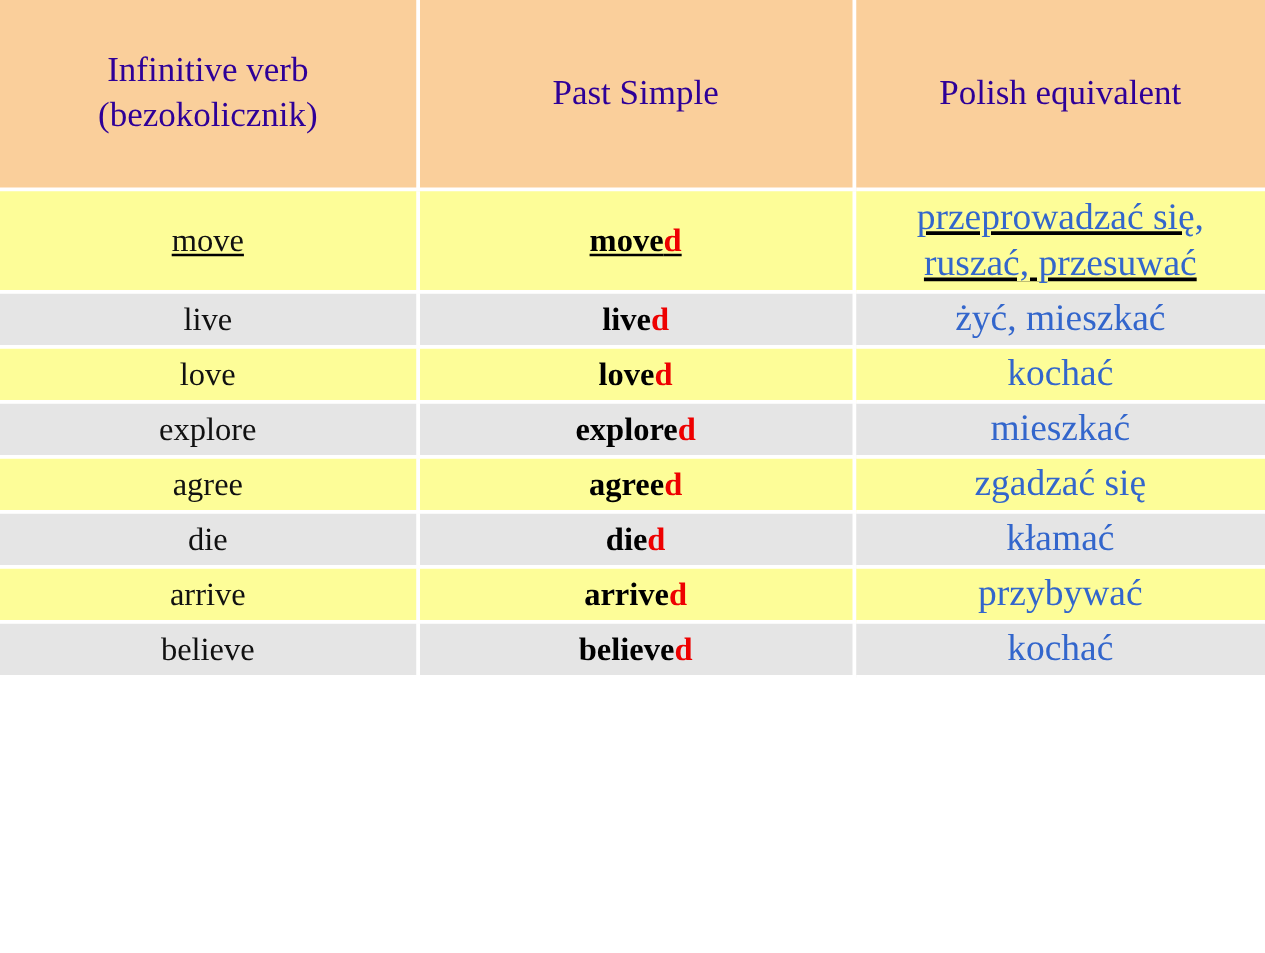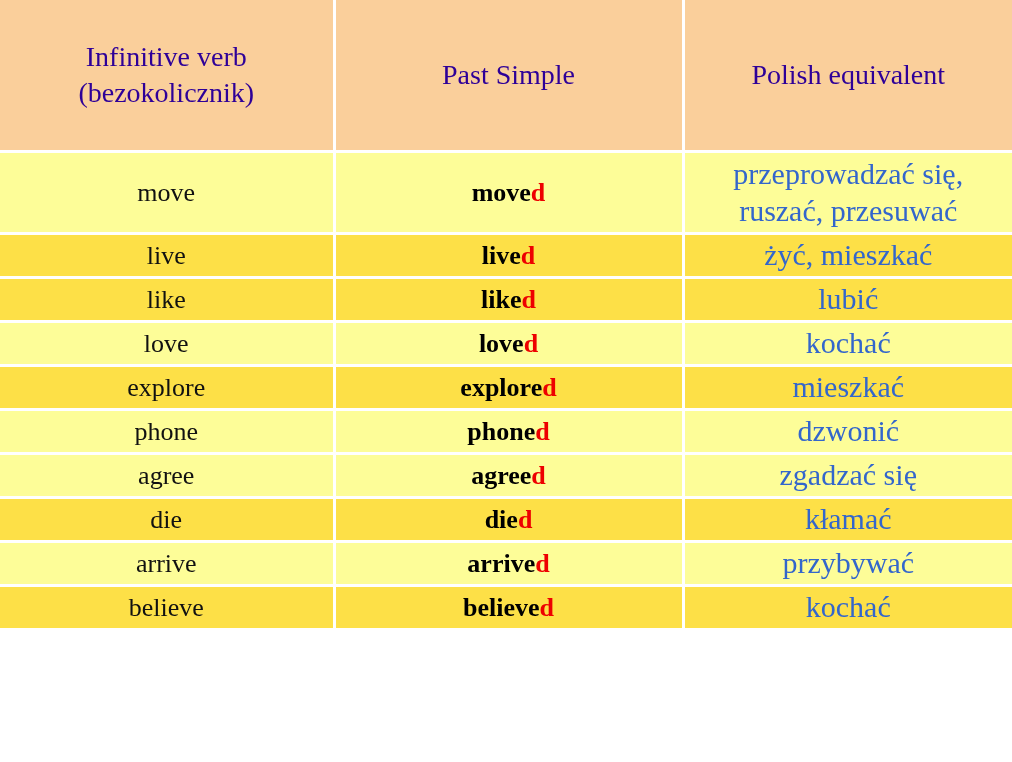--- a/index.html
+++ b/index.html
@@ -40,24 +40,24 @@
     background: #facf9b;
     color: #2e0098;
     font-size: 28px;
     font-weight: normal;
     line-height: 1.28;
     height: 150px;
     border-bottom: 4px solid #ffffff;
   }
 
   tbody tr.odd  td { background: #fdfd98; }
-  tbody tr.even td { background: #fde047; text-align: center; }
+  tbody tr.even td { background: #e5e5e5; text-align: center; }
 
   tbody tr { height: 44px; }
-  tbody tr.tall { height: 82px; }
+  tbody tr.tall { height: 82px; text-decoration: underline; }
 
   td.col-inf {
     color: #111111;
     font-size: 26px;
     font-weight: normal;
   }
   td.col-past {
     color: #000000;
     font-size: 26px;
     font-weight: bold;
@@ -111,51 +111,37 @@
 
     <tr class="even">
       <td class="col-inf">live</td>
       <td class="col-past"><span class="stem">live</span><span class="suffix">d</span></td>
       <td class="col-pl">
           <span class="pl-line">żyć, mieszkać</span>
         </td>
     </tr>
 
 
-    <tr class="even">
-      <td class="col-inf">like</td>
-      <td class="col-past"><span class="stem">like</span><span class="suffix">d</span></td>
-      <td class="col-pl">
-          <span class="pl-line">lubić</span>
-        </td>
-    </tr>
 
     <tr class="odd">
       <td class="col-inf">love</td>
       <td class="col-past"><span class="stem">love</span><span class="suffix">d</span></td>
       <td class="col-pl">
           <span class="pl-line">kochać</span>
         </td>
     </tr>
 
     <tr class="even">
       <td class="col-inf">explore</td>
       <td class="col-past"><span class="stem">explore</span><span class="suffix">d</span></td>
       <td class="col-pl">
           <span class="pl-line">mieszkać</span>
         </td>
     </tr>
 
-    <tr class="odd">
-      <td class="col-inf">phone</td>
-      <td class="col-past"><span class="stem">phone</span><span class="suffix">d</span></td>
-      <td class="col-pl">
-          <span class="pl-line">dzwonić</span>
-        </td>
-    </tr>
 
 
     <tr class="odd">
       <td class="col-inf">agree</td>
       <td class="col-past"><span class="stem">agree</span><span class="suffix">d</span></td>
       <td class="col-pl">
           <span class="pl-line">zgadzać się</span>
         </td>
     </tr>
 

